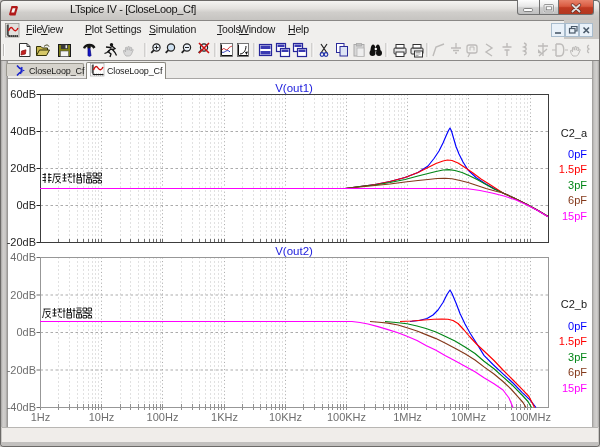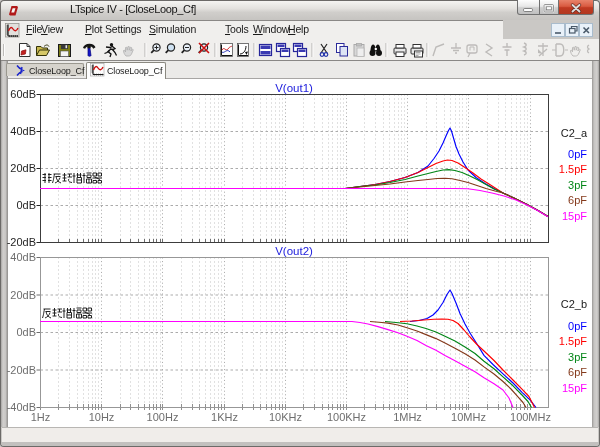--- a/index.html
+++ b/index.html
@@ -18,21 +18,21 @@
     letter-spacing:-0.35px;white-space:pre;padding-left:48px;}
   
   .capbtn{position:absolute;top:0px;height:15px;
     background:linear-gradient(#fdfdfd 0%,#e8e8e8 45%,#cfcfcf 55%,#c0c0c0 100%);
     border:1px solid #707070;border-top:none;box-sizing:border-box;}
   #btn-min{left:517px;width:23px;border-radius:0 0 0 3px;}
   #btn-max{left:539px;width:20px;}
   #btn-close{left:558px;width:36px;border-radius:0 0 3px 0;
     background:linear-gradient(#e8836b 0%,#d95b41 45%,#c03a22 55%,#b23820 100%);}
   
-  #menubar{position:absolute;left:1px;top:20px;width:502px;height:19px;
+  #menubar{position:absolute;left:1px;top:20px;width:563px;height:19px;
     background:#f0efed;border-top:1px solid #8a8886;box-sizing:border-box;}
   .menuitem{position:absolute;top:2px;font-size:10.5px;color:#1a1a1a;letter-spacing:-0.2px;}
   
   #toolbar{position:absolute;left:1px;top:39px;width:598px;height:22px;
     background:#f0efed;border-bottom:1px solid #898785;box-sizing:border-box;}
   
   #tabstrip{position:absolute;left:2px;top:61px;width:596px;height:18px;
     background:#ebeae8;border-bottom:1.5px solid #a8a6a4;box-sizing:border-box;}
   .tab{position:absolute;height:13px;font-size:9px;color:#1a1a1a;letter-spacing:-0.15px;
     box-sizing:border-box;}
@@ -60,22 +60,22 @@
 <div id="titlebar"></div>
 <div id="title-text">LTspice IV - [CloseLoop_Cf]</div>
 <div class="capbtn" id="btn-min"></div>
 <div class="capbtn" id="btn-max"></div>
 <div class="capbtn" id="btn-close"></div>
 <div id="menubar">
     <span class="menuitem" style="left:25px"><u>F</u>ile</span>
     <span class="menuitem" style="left:40px"><u>V</u>iew</span>
     <span class="menuitem" style="left:84px"><u>P</u>lot Settings</span>
     <span class="menuitem" style="left:148px"><u>S</u>imulation</span>
-    <span class="menuitem" style="left:224px"><u>T</u>ools</span>
-    <span class="menuitem" style="left:252px"><u>W</u>indow</span>
+    <span class="menuitem" style="left:216px"><u>T</u>ools</span>
+    <span class="menuitem" style="left:238px"><u>W</u>indow</span>
     <span class="menuitem" style="left:287px"><u>H</u>elp</span>
   </div>
 <div id="toolbar"></div>
 <div id="tabstrip"></div>
 <div class="sidebar" id="sbL"></div>
 <div class="sidebar" id="sbR"></div>
 <div id="client"></div>
 <div id="statusbar"></div>
 <div id="bottomframe"></div>
 <div id="tab1" class="tab">

